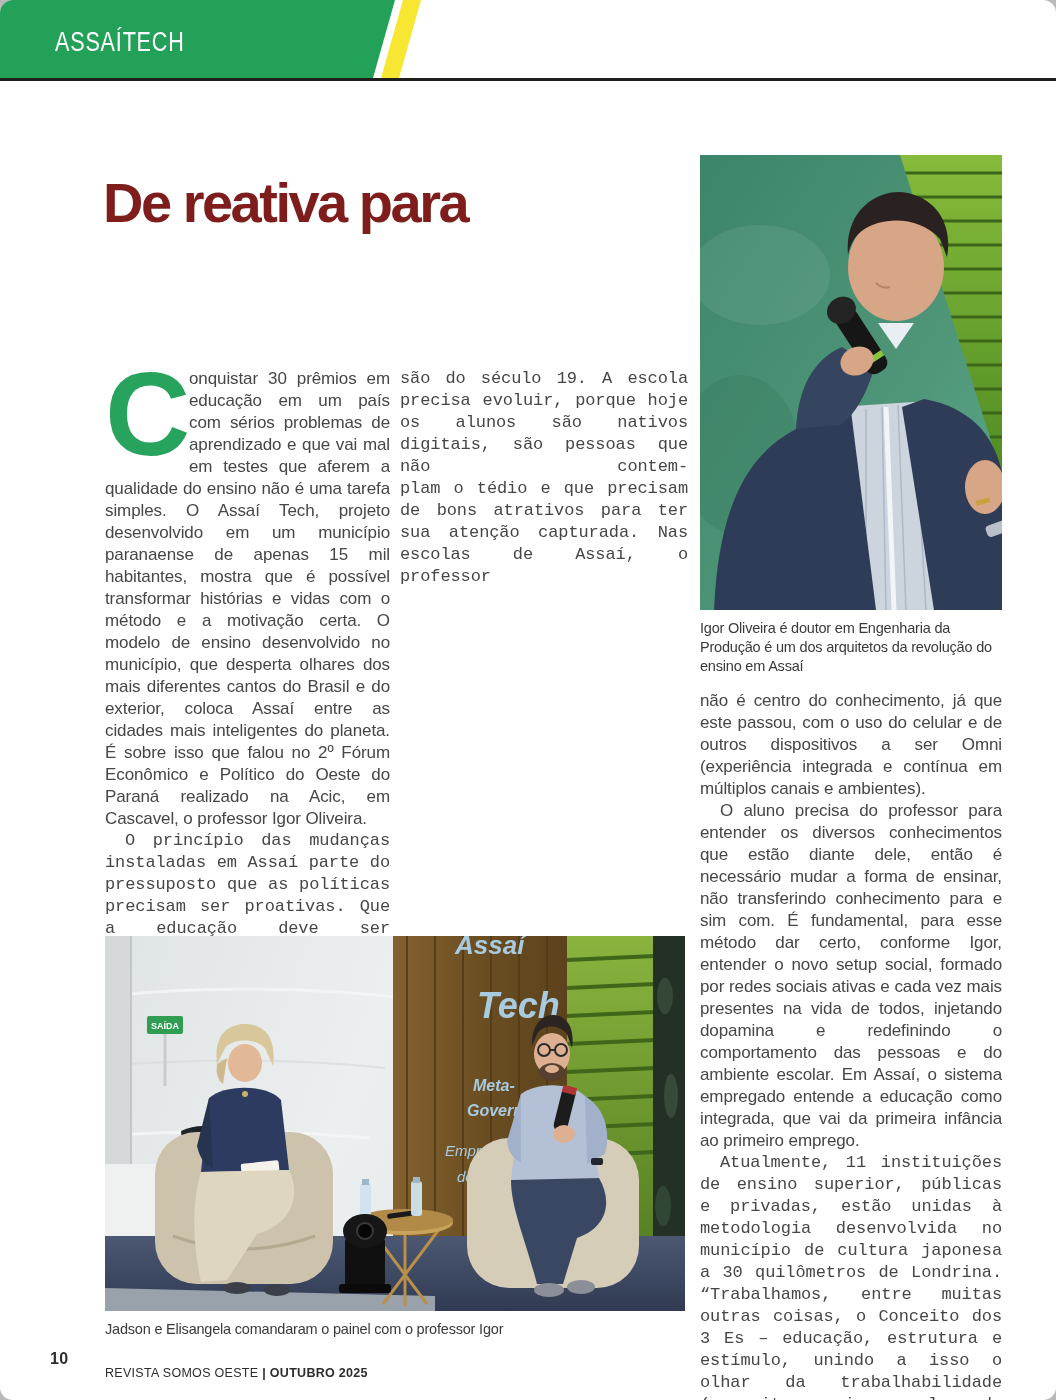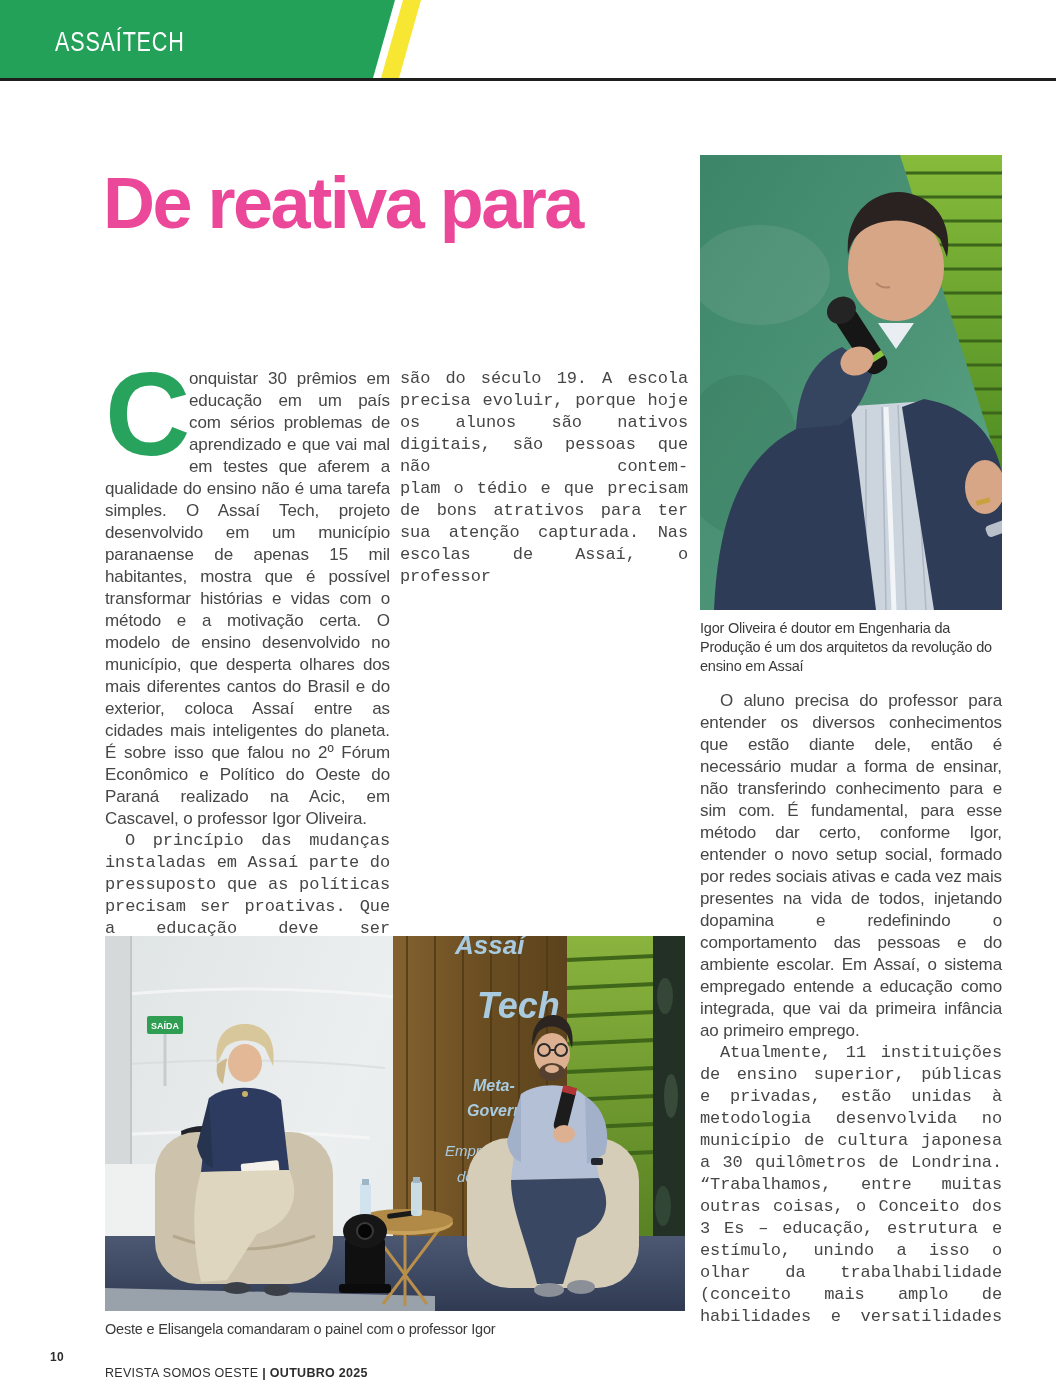--- a/index.html
+++ b/index.html
@@ -1,30 +1,30 @@
 <!DOCTYPE html>
 <html lang="pt-BR"><head>
 <meta charset="utf-8">
 <style>
   html,body{margin:0;padding:0;background:#b9b9b9;}
   .page{position:relative;width:1056px;height:1400px;margin:0 auto;background:#ffffff;
-        font-family:"Liberation Sans",sans-serif;overflow:hidden;}
+        font-family:"Liberation Sans",sans-serif;overflow:hidden;border-radius:13px;}
 
   
   .band-green{position:absolute;left:0;top:0;width:400px;height:78px;background:#23a158;
               clip-path:polygon(0 0,395px 0,373px 100%,0 100%);}
   .band-yellow{position:absolute;left:370px;top:0;width:60px;height:78px;background:#f7e733;
               clip-path:polygon(33px 0,51px 0,29px 100%,11px 100%);}
   .top-rule{position:absolute;left:0;top:78px;width:1056px;height:3px;background:#1f1f1d;}
   .section-title{position:absolute;left:55px;top:27px;color:#ffffff;font-size:27px;
                  font-weight:400;letter-spacing:1px;transform:scaleX(.8);transform-origin:left top;white-space:nowrap;}
 
   
-  .headline{position:absolute;left:103px;top:150px;color:#ec4899;font-weight:800;
-            font-size:72px;line-height:106px;letter-spacing:-2.5px;white-space:nowrap;}
+  .headline{position:absolute;left:103px;top:150px;color:#7f1d1d;font-weight:800;
+            font-size:56px;line-height:106px;letter-spacing:-2.5px;white-space:nowrap;}
 
   
   .bodytext{font-size:17px;line-height:22px;color:#464646;text-align:justify;
             letter-spacing:-0.1px;hyphens:auto;}
   .bodytext p{margin:0;}
   .cont{text-align-last:justify;font-family:Liberation Mono, monospace;}
   .col1{position:absolute;left:105px;top:368px;width:285px;height:580px;overflow:hidden;}
   .col2{position:absolute;left:400px;top:368px;width:288px;height:580px;overflow:hidden;}
   .col3{position:absolute;left:700px;top:155px;width:302px;}
   .indent{text-indent:20px;}
@@ -37,21 +37,21 @@
   .photo{display:block;}
   .caption{font-size:14.5px;line-height:19px;color:#3a3a3a;margin-top:9px;
            letter-spacing:-0.2px;text-align:left;}
   .photo-panel-wrap{position:absolute;left:105px;top:936px;width:580px;}
   .col3 .caption{margin-bottom:14px;}
   .col3 .bodytext{width:302px;}
 
   
   .footer{position:absolute;left:0;top:1350px;width:1056px;font-size:12.5px;color:#2d2d2d;
           letter-spacing:0.3px;}
-  .page-num{position:absolute;left:50px;top:0;font-weight:700;font-size:12px;}
+  .page-num{position:absolute;left:50px;top:0;font-weight:700;font-size:16px;}
   .footer-mag{position:absolute;left:105px;top:16px;}
   .footer-mag .issue{font-weight:700;}
 </style>
 </head>
 <body>
 
 <div class="page">
 
   <div class="band-green"></div>
   <div class="band-yellow"></div>
@@ -133,20 +133,21 @@
         <ellipse cx="161.5" cy="149" rx="15" ry="13" fill="#242424"></ellipse>
       </g>
       <ellipse cx="157" cy="206" rx="17" ry="14" fill="#d7a686" transform="rotate(-25 157 206)"></ellipse>
 
       <ellipse cx="285" cy="332" rx="20" ry="27" fill="#d7a686"></ellipse>
       <rect x="276" y="344" width="14" height="5" fill="#c9a23f" transform="rotate(-15 283 346)"></rect>
       <rect x="286" y="368" width="26" height="12" rx="4" fill="#b9c0c9" transform="rotate(-20 296 374)"></rect>
     </svg>
     <div class="caption" style="width:295px;">Igor Oliveira é doutor em Engenharia da Produção é um dos arquitetos da revolução do ensino em Assaí</div>
     <div class="bodytext">
+      <p>não é centro do conhecimento, já que este passou, com o uso do celular e de outros dispositivos a ser Omni (experiência integrada e contínua em múltiplos canais e ambientes).</p>
       <p class="indent">O aluno precisa do professor para entender os diversos conhecimentos que estão diante dele, então é necessário mudar a forma de ensinar, não transferindo conhecimento para e sim com. É fundamental, para esse método dar certo, conforme Igor, entender o novo setup social, formado por redes sociais ativas e cada vez mais presentes na vida de todos, injetando dopamina e redefinindo o comportamento das pessoas e do ambiente escolar. Em Assaí, o sistema empregado entende a educação como integrada, que vai da primeira infância ao primeiro emprego.</p>
       <p class="indent cont">Atualmente, 11 instituições de ensino superior, públicas e privadas, estão unidas à metodologia desenvolvida no município de cultura japonesa a 30 quilômetros de Londrina. “Trabalhamos, entre muitas outras coisas, o Conceito dos 3 Es – educação, estrutura e estímulo, unindo a isso o olhar da trabalhabilidade (conceito mais amplo de habilidades e versatilidades</p>
     </div>
   </div>
 
   <div class="photo-panel-wrap">
     <svg class="photo" width="580" height="375" viewBox="0 0 580 375">
       <defs>
         <linearGradient id="wall2" x1="0" y1="0" x2="1" y2="0.2">
           <stop offset="0" stop-color="#dfe4e4"></stop>
@@ -270,21 +271,21 @@
       <g transform="rotate(14 460 172)">
         <rect x="453" y="150" width="14" height="46" rx="6" fill="#1c1c1c"></rect>
         <rect x="453" y="150" width="14" height="7" fill="#b23434"></rect>
       </g>
       <ellipse cx="459" cy="198" rx="11" ry="9" fill="#dcb091"></ellipse>
       <rect x="486" y="222" width="12" height="7" rx="2" fill="#22262e"></rect>
       <path d="M406,244 L494,242 C508,266 502,292 472,302 L458,348 L432,348 C420,302 406,272 406,244 Z" fill="#3a4763"></path>
       <ellipse cx="444" cy="354" rx="15" ry="7" fill="#8a8f98"></ellipse>
       <ellipse cx="476" cy="351" rx="14" ry="7" fill="#8a8f98"></ellipse>
     </svg>
-    <div class="caption">Oeste e Elisangela comandaram o painel com o professor Igor</div>
+    <div class="caption">Jadson e Elisangela comandaram o painel com o professor Igor</div>
   </div>
 
   <div class="footer">
     <span class="page-num">10</span>
     <span class="footer-mag">
       <span>REVISTA SOMOS OESTE</span>
       <span class="issue">|</span>
       <span class="issue">OUTUBRO 2025</span>
     </span>
   </div>

